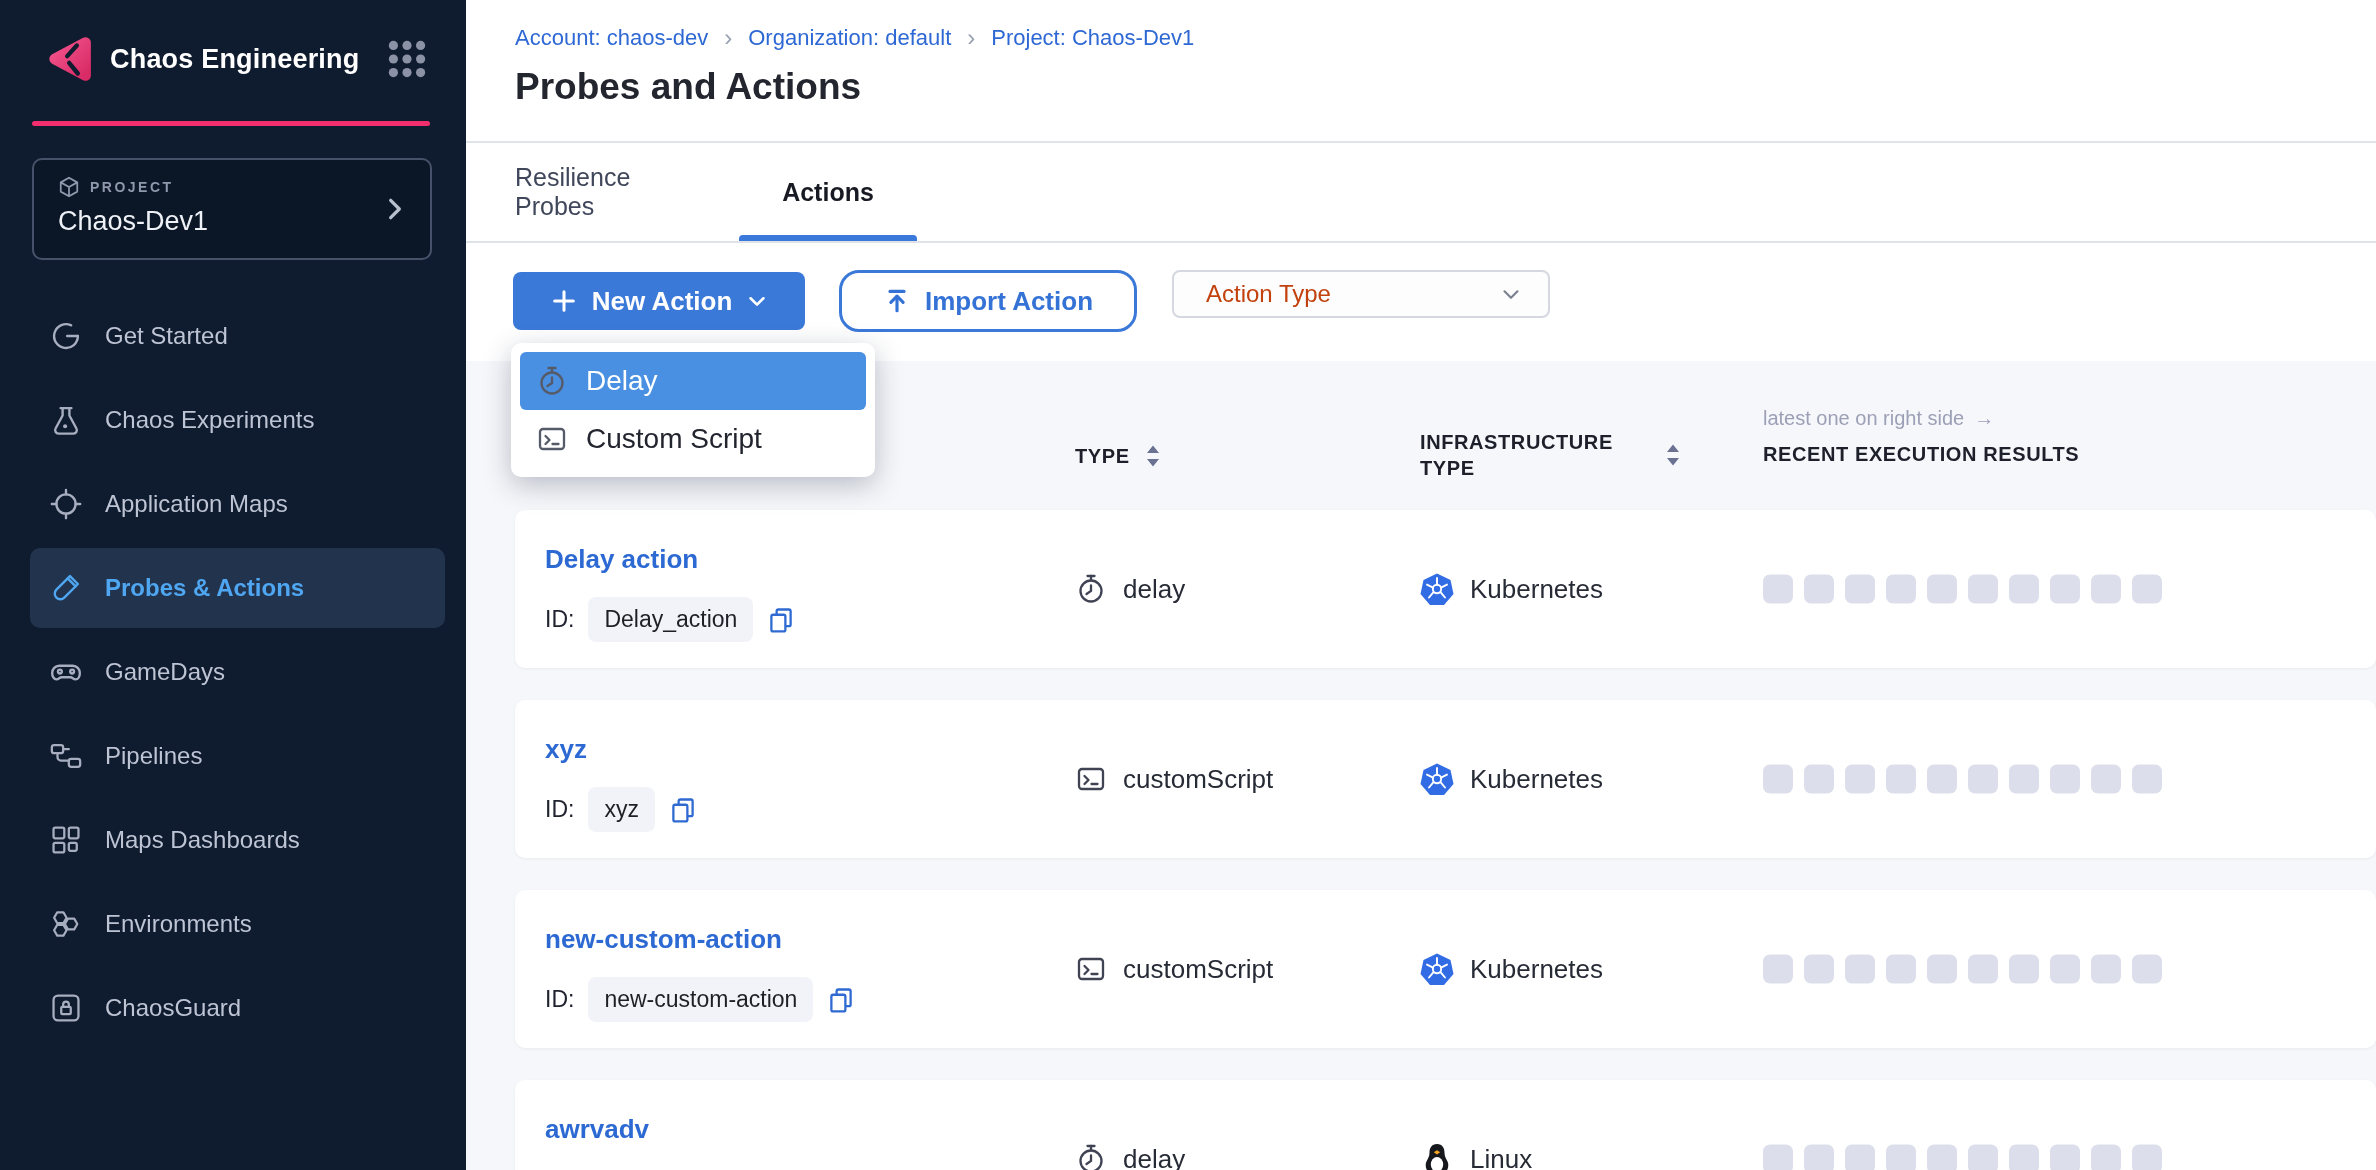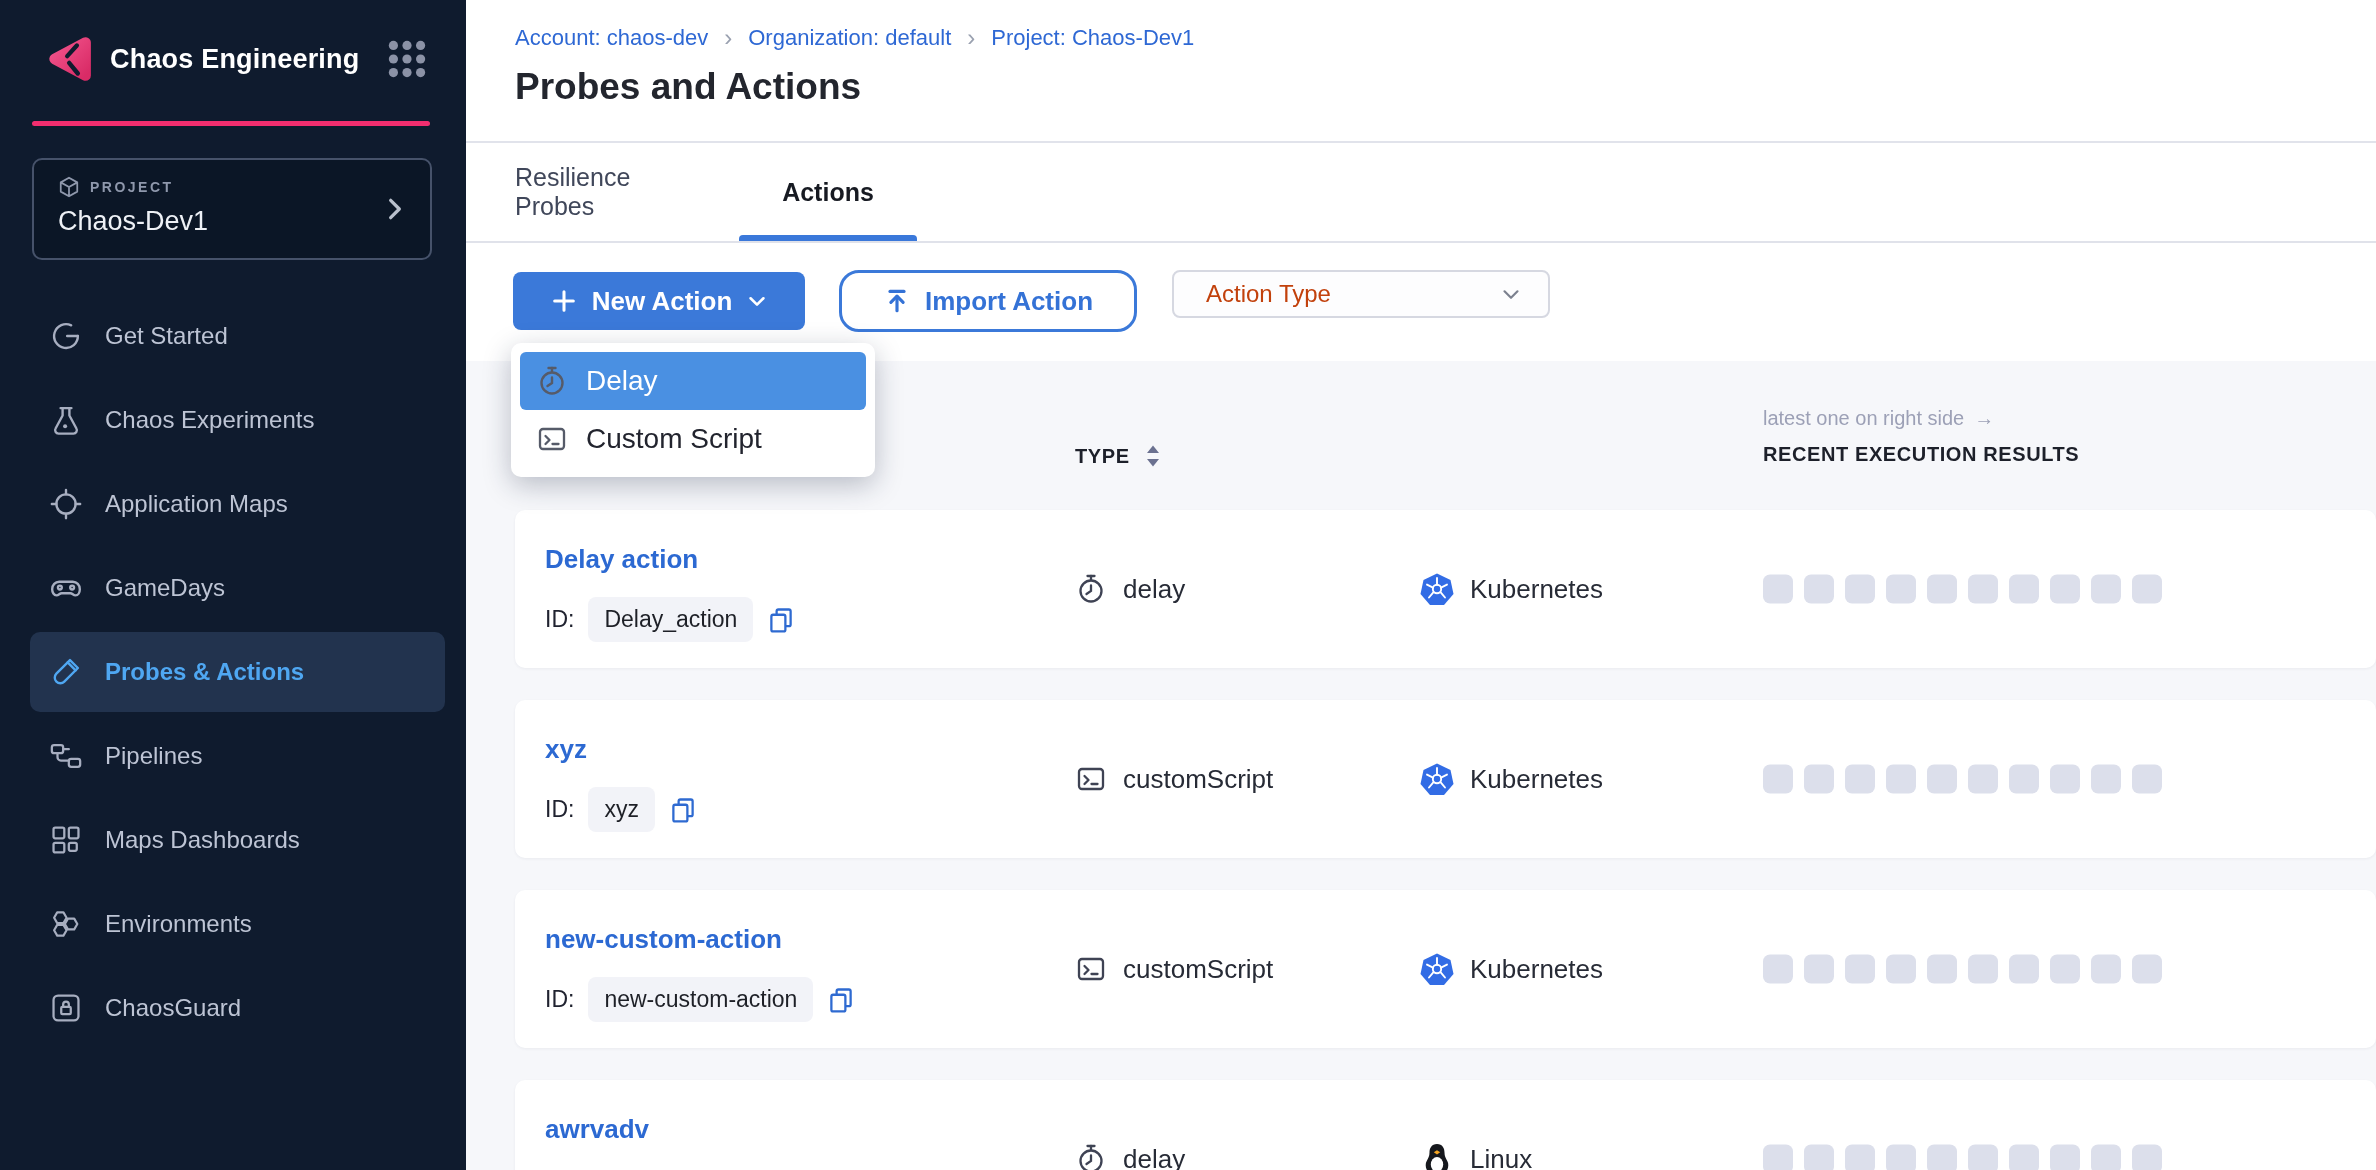--- a/index.html
+++ b/index.html
@@ -164,38 +164,38 @@
     </div>
     <div class="nav-item">
       <svg class="nicon" viewBox="0 0 30 30">
         <g fill="none" stroke="currentColor" stroke-width="2.1" stroke-linecap="round">
           <circle cx="15" cy="15" r="8.5"></circle>
           <path d="M15 2.5 V6.5 M27.5 15 H23.5 M15 27.5 V23.5 M2.5 15 H6.5"></path>
         </g>
       </svg>
       <span>Application Maps</span>
     </div>
+    <div class="nav-item active">
+      <svg class="nicon" viewBox="0 0 30 30">
+        <g fill="none" stroke="currentColor" stroke-width="2.1" stroke-linecap="round" stroke-linejoin="round">
+          <path d="M18.5 4.5 L25.5 11.5 L13.5 23.5 A4.95 4.95 0 0 1 6.5 16.5 Z"></path>
+          <path d="M16.5 6.5 L23.5 13.5"></path>
+        </g>
+      </svg>
+      <span>Probes &amp; Actions</span>
+    </div>
     <div class="nav-item">
       <svg class="nicon" viewBox="0 0 30 30">
         <g fill="none" stroke="currentColor" stroke-width="2.1" stroke-linecap="round" stroke-linejoin="round">
           <path d="M9 9.5 H21 C24.5 9.5 27.2 12.4 27.2 16 C27.2 19 25.6 21.5 23.4 21.5 C21.2 21.5 20.8 19.6 18.8 19.6 H11.2 C9.2 19.6 8.8 21.5 6.6 21.5 C4.4 21.5 2.8 19 2.8 16 C2.8 12.4 5.5 9.5 9 9.5 Z"></path>
           <circle cx="9.6" cy="14.6" r="1.7"></circle>
             <circle cx="20.4" cy="14.6" r="1.7"></circle>
         </g>
       </svg>
       <span>GameDays</span>
-    </div>
-    <div class="nav-item active">
-      <svg class="nicon" viewBox="0 0 30 30">
-        <g fill="none" stroke="currentColor" stroke-width="2.1" stroke-linecap="round" stroke-linejoin="round">
-          <path d="M18.5 4.5 L25.5 11.5 L13.5 23.5 A4.95 4.95 0 0 1 6.5 16.5 Z"></path>
-          <path d="M16.5 6.5 L23.5 13.5"></path>
-        </g>
-      </svg>
-      <span>Probes &amp; Actions</span>
     </div>
     <div class="nav-item">
       <svg class="nicon" viewBox="0 0 30 30">
         <g fill="none" stroke="currentColor" stroke-width="2" stroke-linecap="round" stroke-linejoin="round">
           <rect x="2.5" y="5.5" width="10" height="7" rx="2"></rect>
           <rect x="17.5" y="17.5" width="10" height="7" rx="2"></rect>
           <path d="M12.5 9 H17.5 M7.5 12.5 V16 A3 3 0 0 0 10.5 19 H17.5"></path>
         </g>
       </svg>
       <span>Pipelines</span>
@@ -283,20 +283,27 @@
     </svg>
   </div>
 
   <section class="list-area">
     <div class="thead-note">
       <span>latest one on right side</span>
       <span>→</span>
     </div>
     <div class="th type">
       <span>TYPE</span>
+      <svg class="sort-icon" viewBox="0 0 18 26">
+        <path d="M3 10 L9 2.5 L15 10 Z" fill="#6b7190"></path>
+          <path d="M3 16 L9 23.5 L15 16 Z" fill="#6b7190"></path>
+      </svg>
+    </div>
+    <div class="th infra">
+      <span class="thtext">INFRASTRUCTURE TYPE</span>
       <svg class="sort-icon" viewBox="0 0 18 26">
         <path d="M3 10 L9 2.5 L15 10 Z" fill="#6b7190"></path>
           <path d="M3 16 L9 23.5 L15 16 Z" fill="#6b7190"></path>
       </svg>
     </div>
     <div class="th results">
       <span>RECENT EXECUTION RESULTS</span>
     </div>
 
     <div class="row-card r0">

